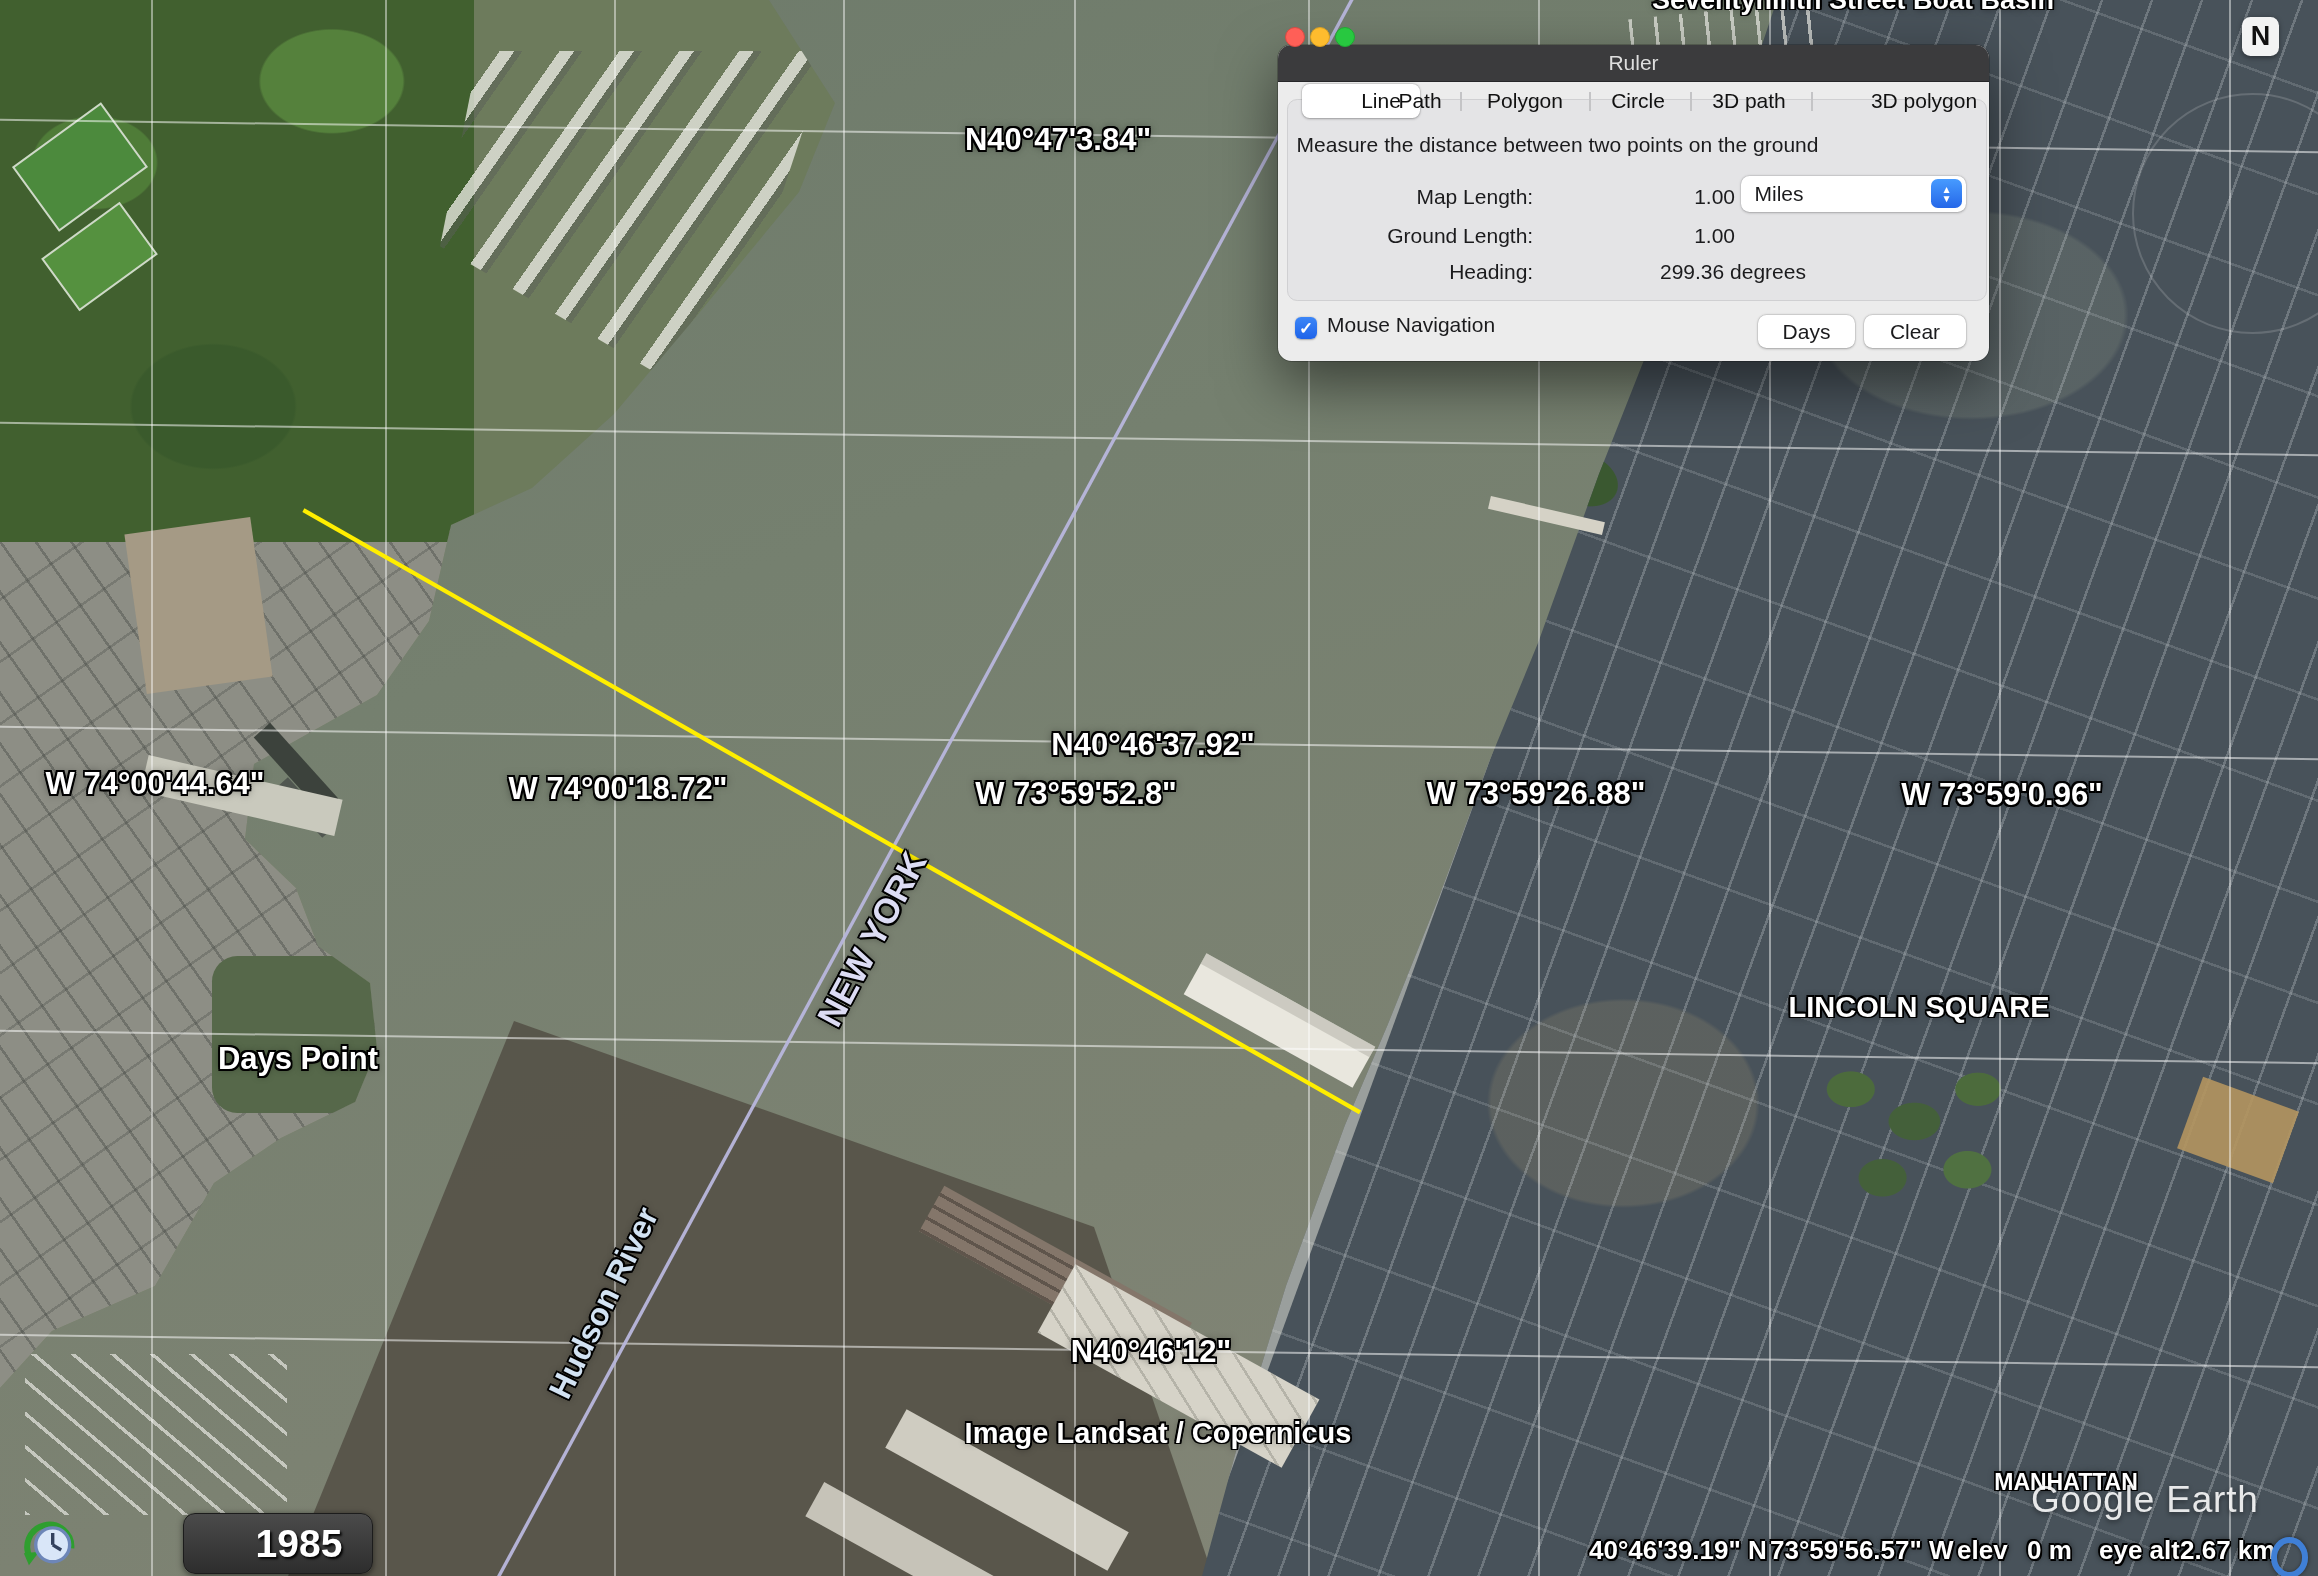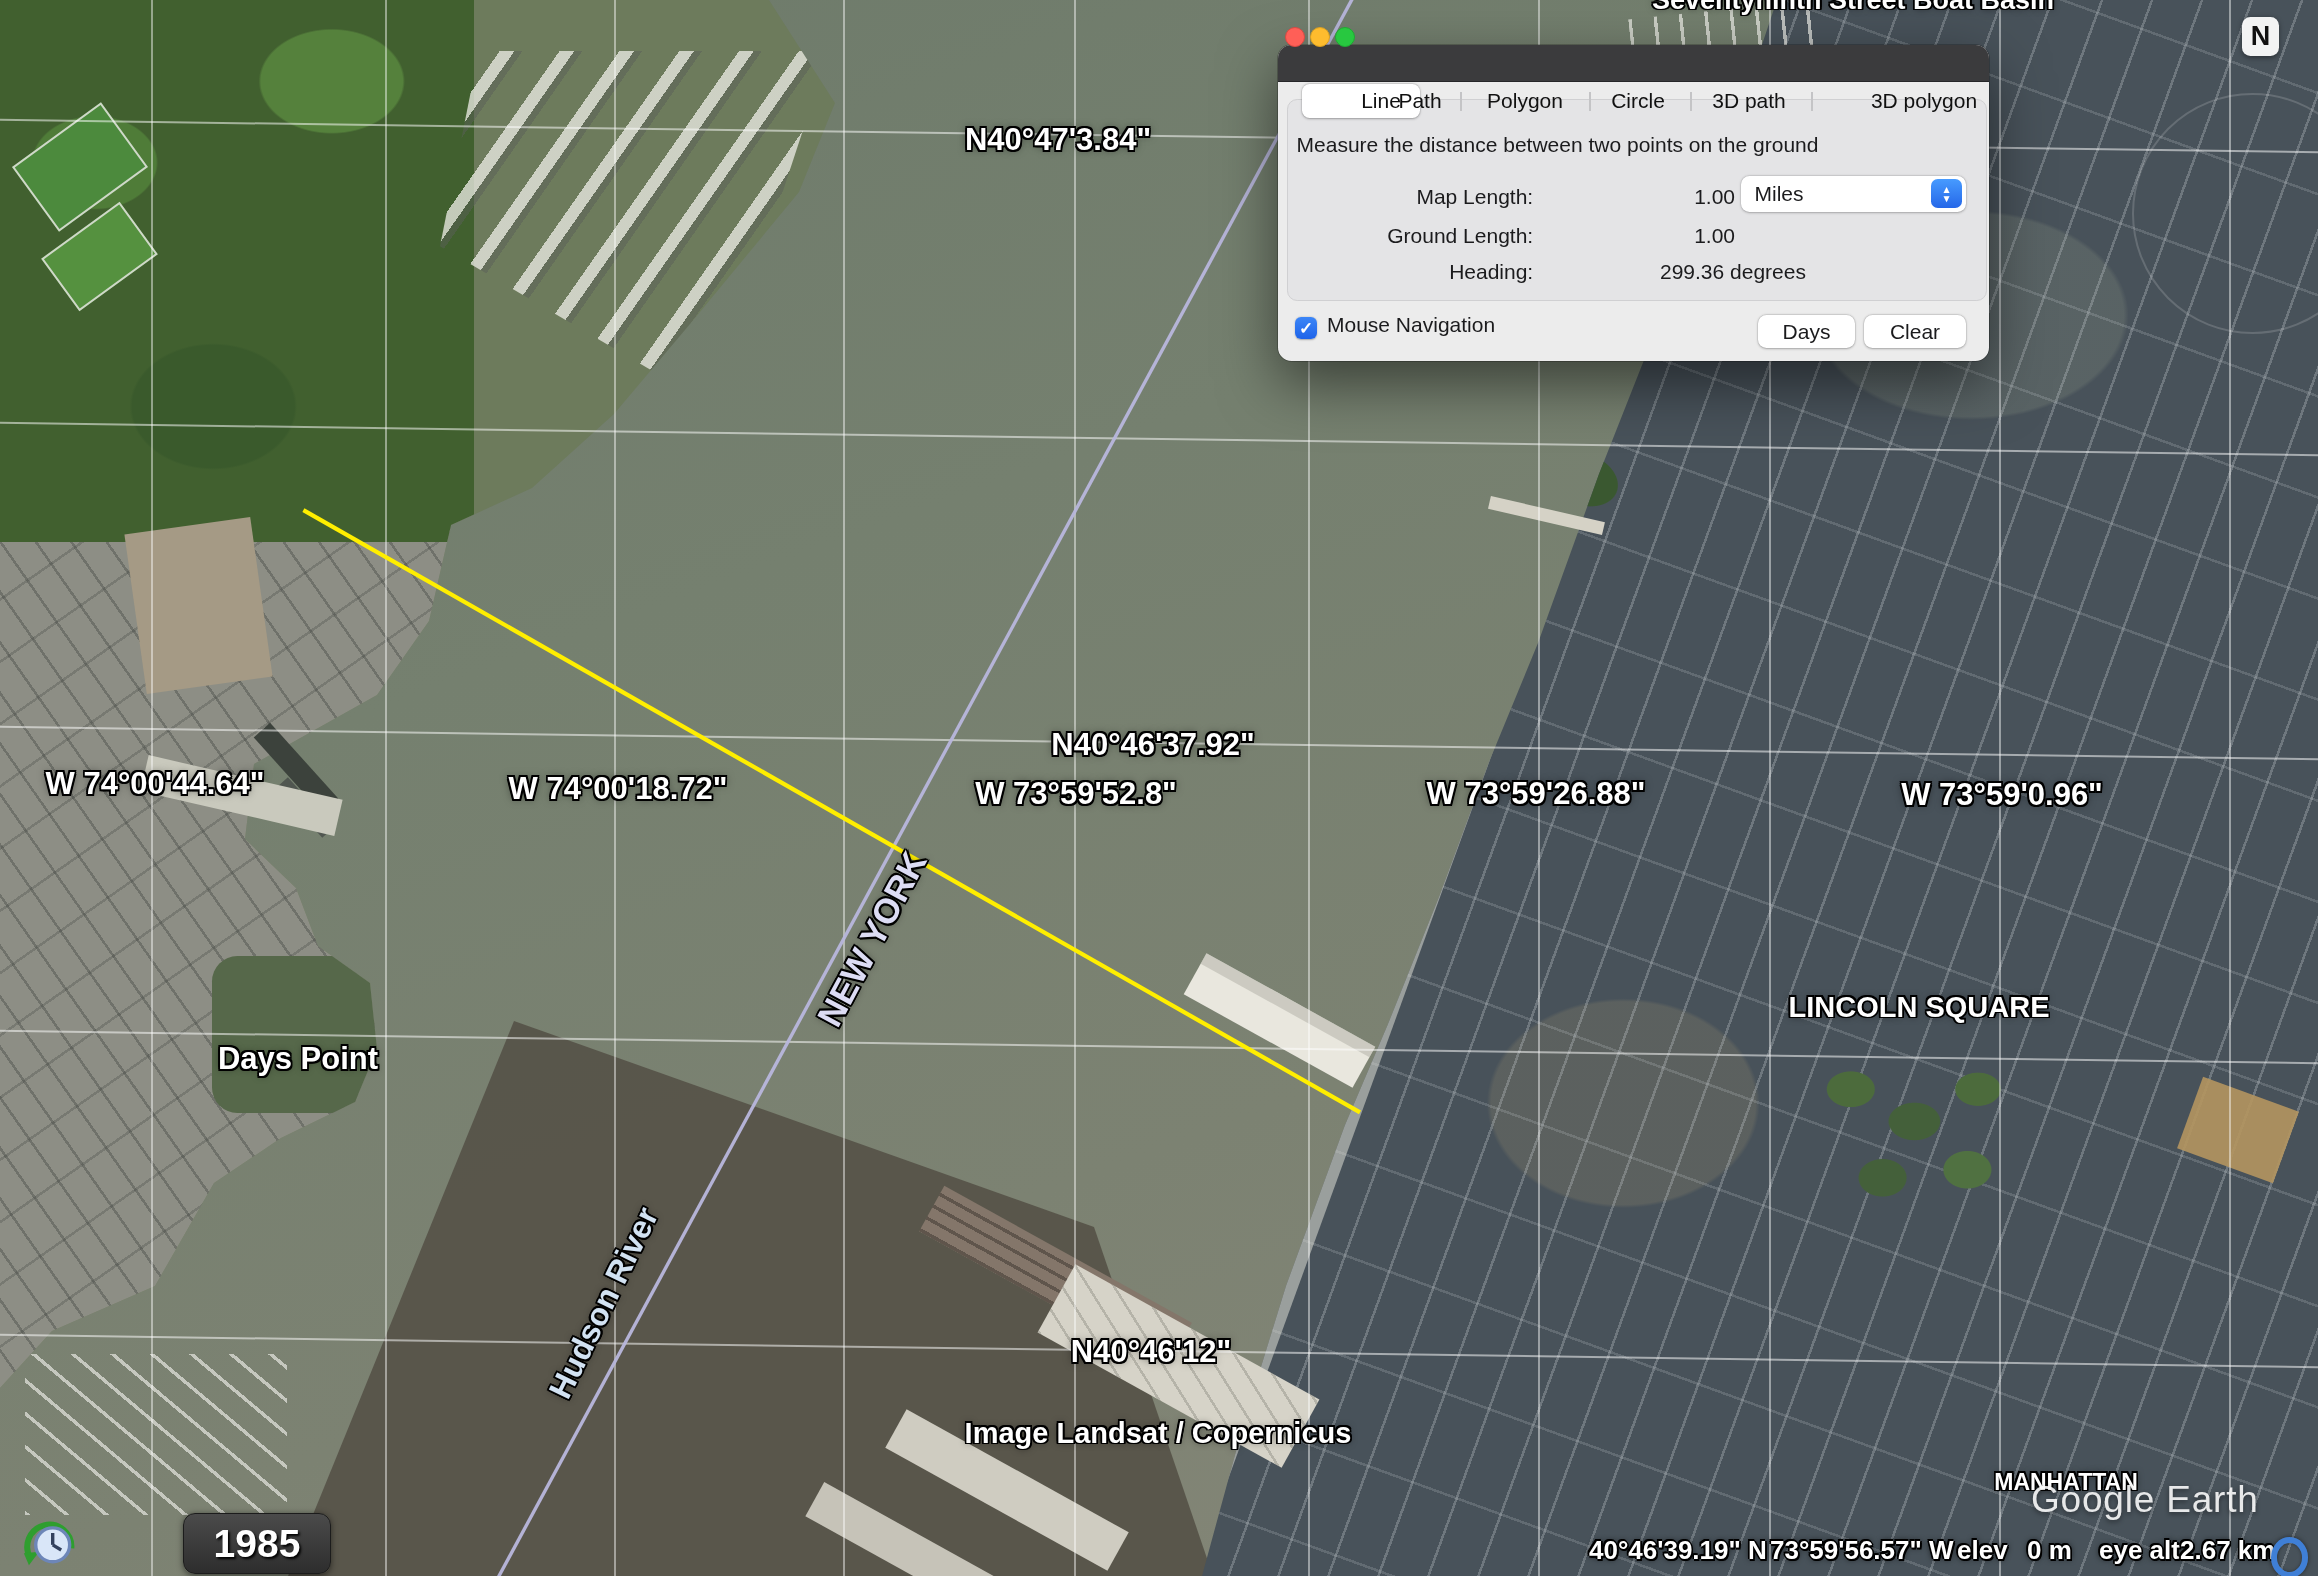--- a/index.html
+++ b/index.html
@@ -87,21 +87,21 @@
   .compass{left:2242px;top:17px;width:37px;height:39px;background:rgba(255,255,255,.93);border-radius:8.5px;
     color:#111;font-weight:bold;font-size:27px;display:flex;align-items:center;justify-content:center;
     box-shadow:0 1.7px 5.1px rgba(0,0,0,.4);}
   .statusbar{left:0;top:1535px;width:2319px;height:41px;font-weight:bold;font-size:26px;color:#fff;}
   .statusbar span{position:absolute;white-space:nowrap;
     text-shadow:1.7px 0 0 #000,-1.7px 0 0 #000,0 1.7px 0 #000,0 -1.7px 0 #000,1.7px 1.7px 0 #000,-1.7px -1.7px 0 #000,0 0 6.8px #000;}
   .status-ring{position:absolute;left:2271px;top:1.7px;width:25.4px;height:29px;border:6.8px solid #3f7fd6;border-radius:50%;
     box-shadow:0 0 5.1px rgba(0,0,0,.5),inset 0 0 3.4px rgba(0,0,0,.4);}
   .year-badge{left:183px;top:1513px;width:146px;height:59px;background:linear-gradient(#4b4b4b,#2d2d2d);
     border:1.7px solid #1c1c1c;border-radius:12px;display:flex;align-items:center;justify-content:center;
-    color:#fff;font-size:39px;font-weight:bold;text-shadow:1.7px 1.7px 2.5px #000;box-shadow:0 1.7px 6.8px rgba(0,0,0,.5);}
+    color:#fff;font-size:39px;font-weight:bold;text-shadow:1.7px 1.7px 2.5px #000;box-shadow:0 1.7px 6.8px rgba(0,0,0,.5);padding-left:42px;}
   .clock-icon{left:22px;top:1516px;width:58px;height:56px;}
   .watermark{left:2031px;top:1479px;font-size:37px;color:rgba(255,255,255,.88);letter-spacing:0.8px;
     text-shadow:0 1.7px 5.1px rgba(0,0,0,.45);}
 
   
   .dialog{left:1278px;top:45px;width:711px;height:316px;background:#ececec;border-radius:13.5px;
     box-shadow:0 22px 59px rgba(0,0,0,.5),0 0 0 0.8px rgba(0,0,0,.28);font-size:21px;color:#1b1b1d;}
   .titlebar{position:absolute;left:0;top:0;width:100%;height:36px;background:#3b3b3d;border-radius:13.5px 13.5px 0 0;
     border-bottom:0.8px solid #262628;}
   .title{position:absolute;left:0;top:0;width:100%;height:36px;display:flex;align-items:center;justify-content:center;
@@ -234,20 +234,21 @@
     <span style="left:1770px">73°59'56.57" W</span>
     <span style="left:1957px">elev</span>
     <span style="left:2027px">0 m</span>
     <span style="left:2099px">eye alt</span>
     <span style="left:2180px">2.67 km</span>
     <span class="status-ring"></span>
   </div>
 
   <div class="abs dialog">
     <div class="titlebar"></div>
+    <div class="title">Ruler</div>
     <div class="panel"></div>
 
     <div id="tabs-layer">
         <div class="tab tab-pill">Line</div>
         <div class="tab" style="left: 83px; width: 118px;">Path</div>
         <div class="tab" style="left: 188px; width: 118px;">Polygon</div>
         <div class="tab" style="left: 301px; width: 118px;">Circle</div>
         <div class="tab" style="left: 412px; width: 118px;">3D path</div>
         <div class="tab" style="left: 551px; width: 118px; margin-left: 36px;">3D polygon</div>
         <div class="tabsep" style="left: 182px;"></div>

